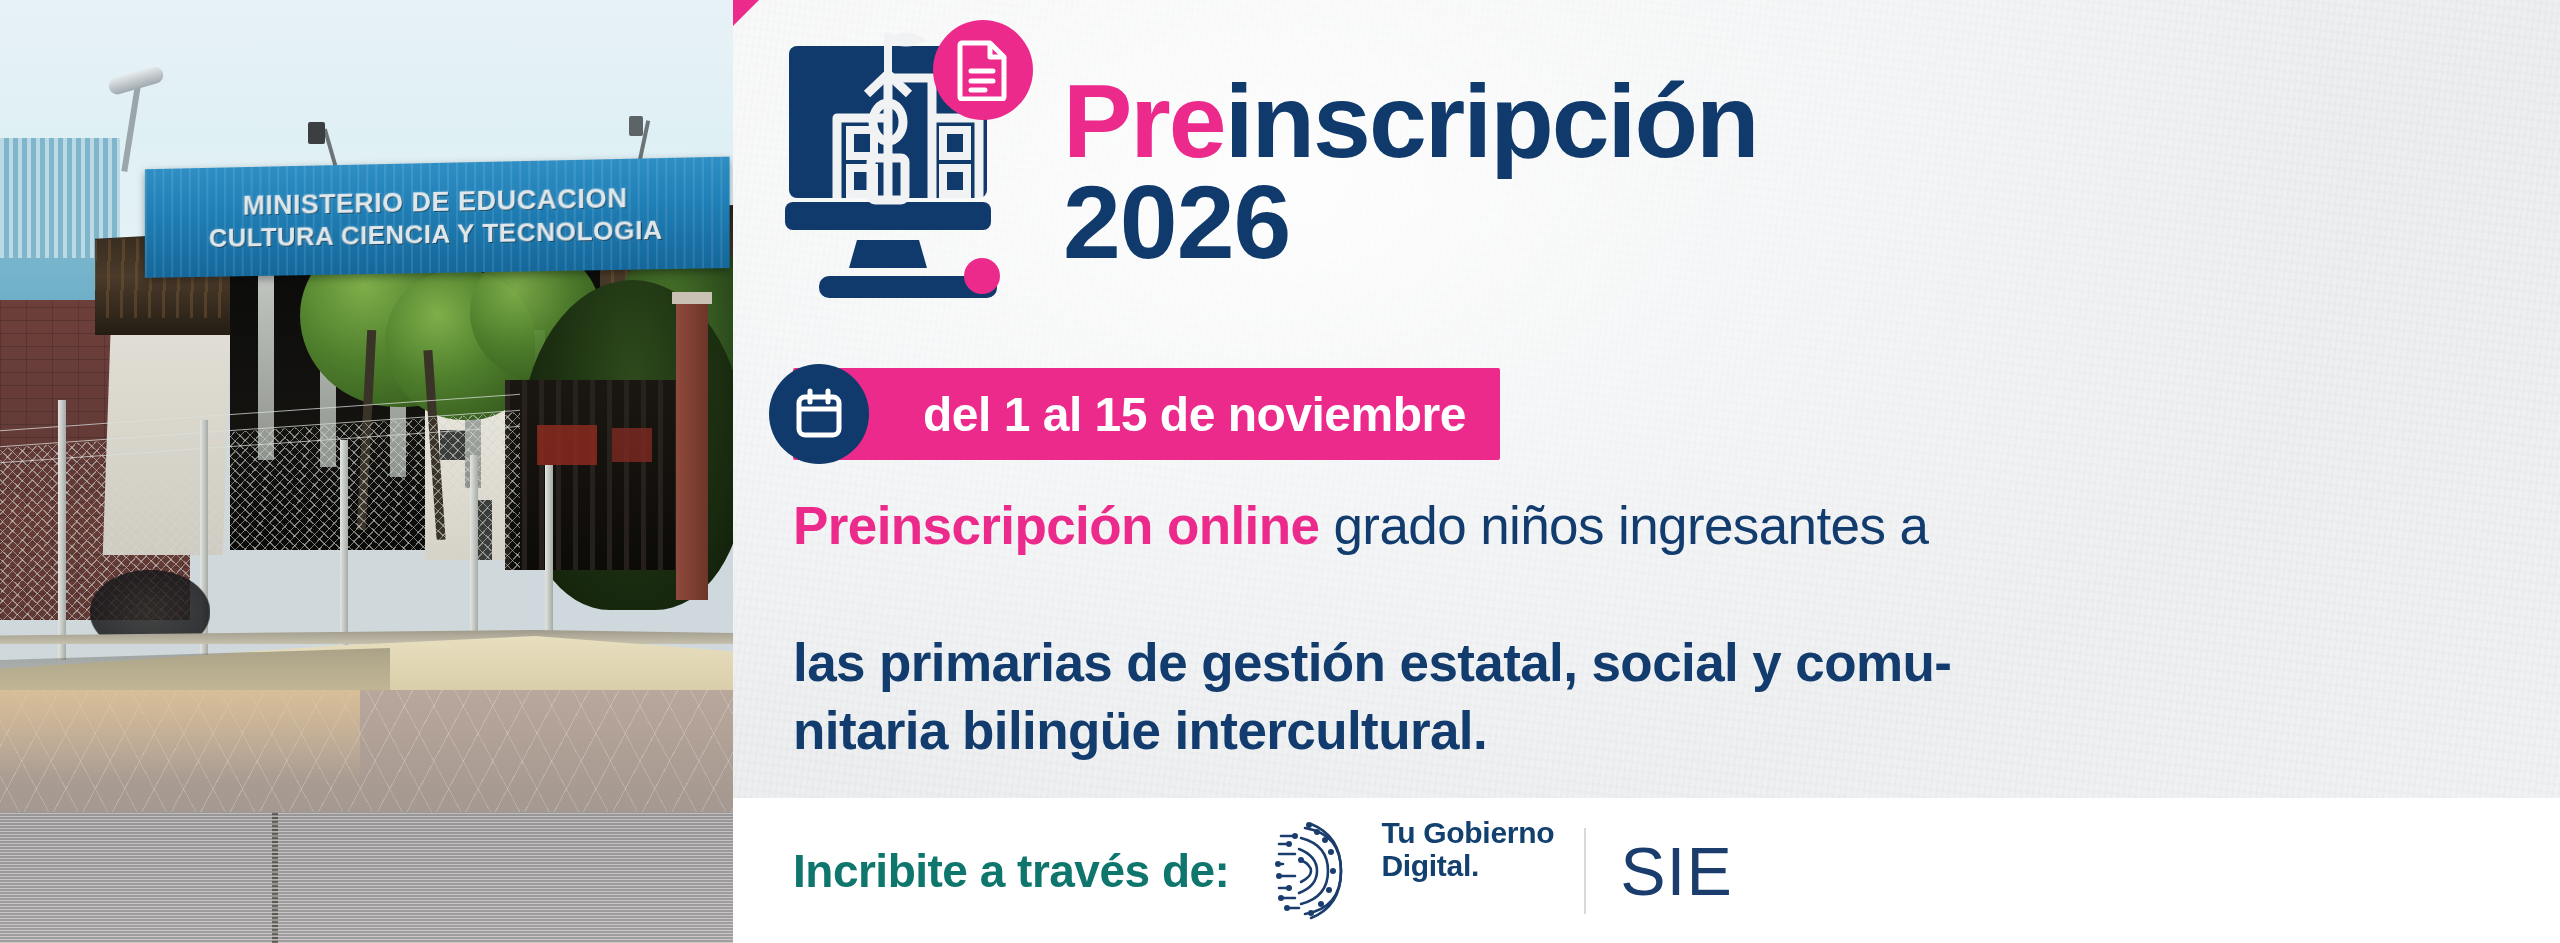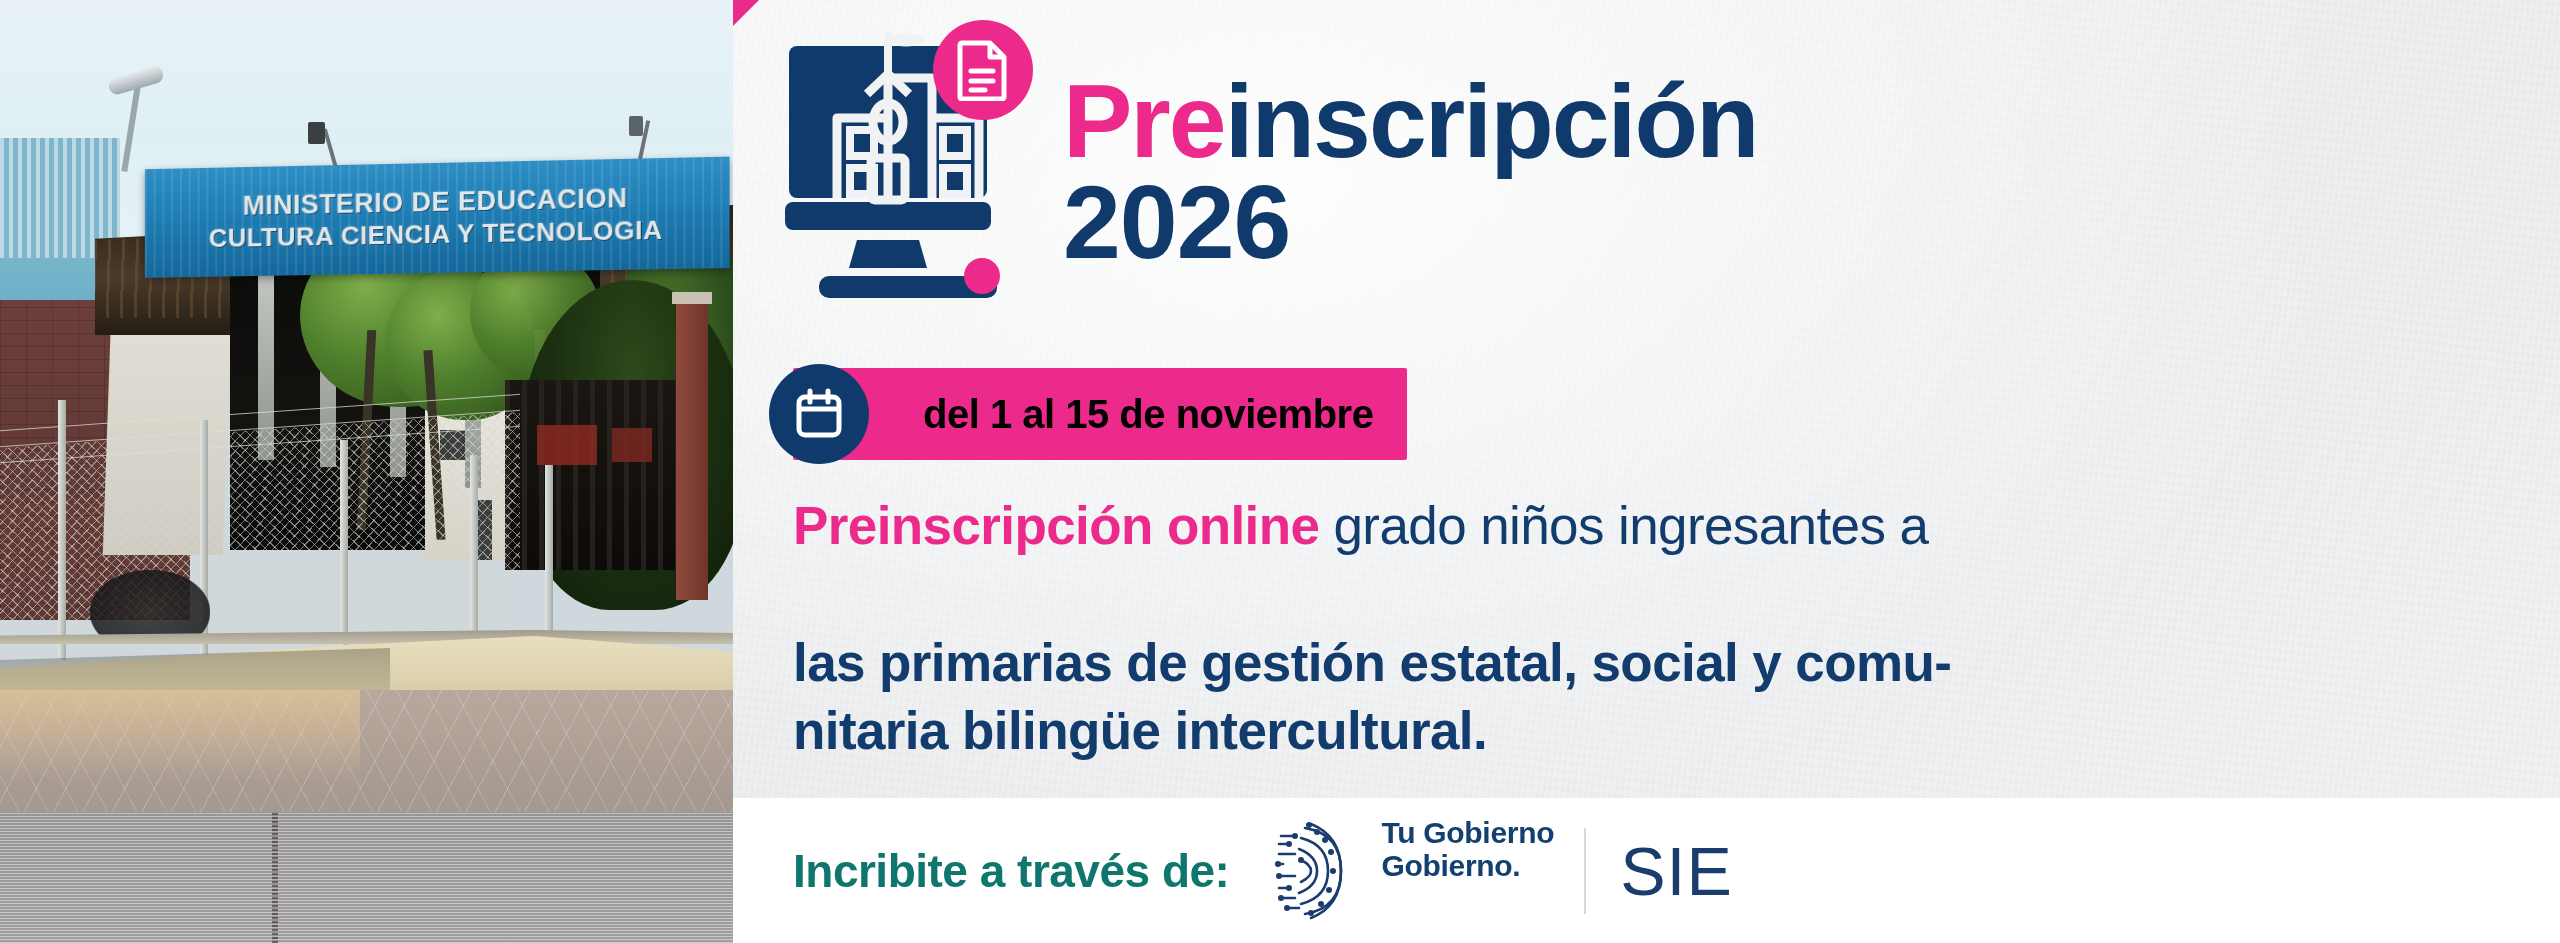--- a/index.html
+++ b/index.html
@@ -231,21 +231,21 @@
   
   .date-row{ position:absolute; left:60px; top:368px; display:flex; align-items:center; }
   .date-pill{
     position:relative; height:92px; background:#ec2a8b;
     display:flex; align-items:center; padding:0 34px 0 130px; border-radius:2px;
   }
   .cal-circle{
     position:absolute; left:-24px; top:-4px; width:100px; height:100px; border-radius:50%;
     background:#103a6b; display:flex; align-items:center; justify-content:center;
   }
-  .date-text{ color:#000000; font-size:40px; font-weight:700; letter-spacing:-.5px; white-space:nowrap; }
+  .date-text{ color:#ffffff; font-size:48px; font-weight:700; letter-spacing:-.5px; white-space:nowrap; }
 
   
   .body-copy{
     position:absolute; left:60px; top:492px; width:1560px;
     color:#133c6e; font-size:53px; line-height:1.29; font-weight:700; letter-spacing:-.6px;
   }
   .body-copy .hl{ color:#ec2a8b; }
   .body-copy .reg{ font-weight:400; }
 
   
@@ -425,21 +425,21 @@
             <circle cx="7" cy="48" r="3"></circle>
               <circle cx="8" cy="60" r="3"></circle>
             <circle cx="18" cy="72" r="3"></circle>
               <circle cx="10" cy="82" r="3"></circle>
             <circle cx="16" cy="92" r="3"></circle>
               <circle cx="30" cy="44" r="3"></circle>
           </g>
         </svg>
         <div class="tgd-words">
           <div>Tu Gobierno</div>
-          <div>Gobierno.</div>
+          <div>Digital.</div>
         </div>
       </div>
 
       <div class="divider"></div>
       <div class="sie">SIE</div>
     </div>
   </div>
 </div>
 
 </body></html>

